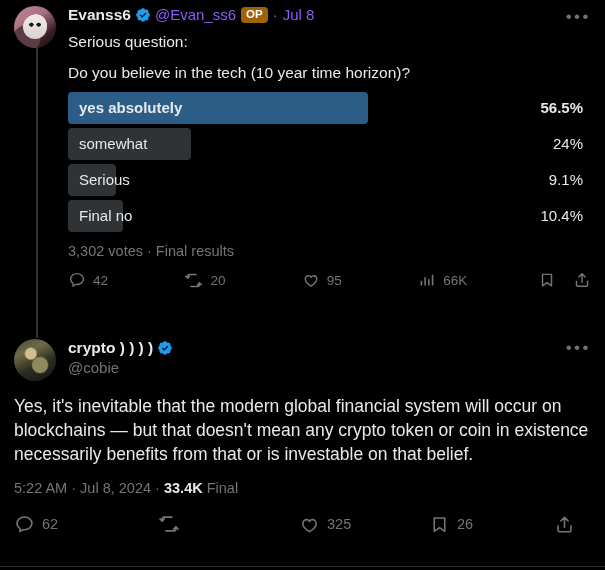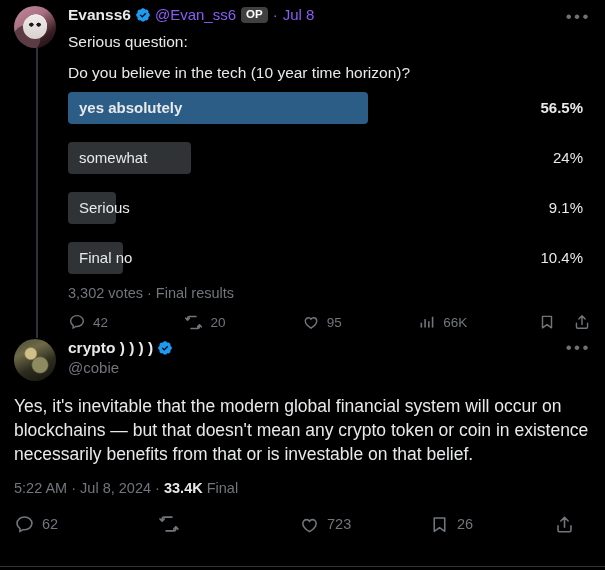--- a/index.html
+++ b/index.html
@@ -50,38 +50,38 @@
   }
 
   .tweet-body { flex:1 1 auto; min-width:0; }
 
   .name-line { display:flex; align-items:center; gap:4px; line-height:1.2; }
   .display-name { font-weight:700; font-size:15.5px; color:#e7e9ea; white-space:nowrap; }
   .verified { width:16px; height:16px; flex:0 0 16px; display:block; }
   .handle, .sep, .date { color:#8b5cf6; font-size:15px; white-space:nowrap;text-align:center; }
   .sep { padding:0 1px; }
   .op-badge {
-    background:#404040; color:#ffffff; font-size:11.5px; font-weight:700;
+    background:#a16207; color:#ffffff; font-size:11.5px; font-weight:700;
     border-radius:4px; padding:1px 5px 2px 5px; line-height:1.15; margin-left:1px;
   }
   .handle-sub { color:#71767b; font-size:15px; line-height:1.25; margin-top:1px; }
 
   .more-btn {
     position:absolute; right:14px; top:8px;
     color:#6e7276; font-size:17px; letter-spacing:2.5px; line-height:1;
     cursor:pointer;
   }
 
   .tweet-text { font-size:15.5px; line-height:20px; color:#e7e9ea; margin-top:7px; }
   .tweet-text-large { font-size:17.5px; line-height:24px; }
 
   
   .poll { margin-top:11px; }
   .poll-question { font-size:15.5px; line-height:20px; color:#e7e9ea; margin-bottom:9px; }
-  .poll-rows { display:flex; flex-direction:column; gap:18px; }
+  .poll-rows { display:flex; flex-direction:column; gap:4px; }
   .poll-row { position:relative; height:32px; display:flex; align-items:center; }
   .poll-bar {
     position:absolute; left:0; top:0; height:32px; border-radius:4px;
     background:#2f3336;
   }
   .poll-bar.winner { background:#2c5d87; }
   .poll-label {
     position:relative; z-index:2; padding-left:11px;
     font-size:15px; color:#e7e9ea; white-space:nowrap;
   }
@@ -287,21 +287,21 @@
         </span>
         <span class="action-count action-count-lg"></span>
       </div>
 
       <div class="action" style="width:130px">
         <span>
           <svg width="21" height="21" viewBox="0 0 24 24">
               <path fill="none" stroke="#71767b" stroke-width="1.8" d="M12 20.2s-7.6-4.5-7.6-9.4c0-2.5 1.9-4.4 4.2-4.4 1.6 0 2.8.9 3.4 1.9.6-1 1.8-1.9 3.4-1.9 2.3 0 4.2 1.9 4.2 4.4 0 4.9-7.6 9.4-7.6 9.4z"></path>
             </svg>
         </span>
-        <span class="action-count action-count-lg">723</span>
+        <span class="action-count action-count-lg">325</span>
       </div>
 
       <div class="action" style="width:125px">
         <span>
           <svg width="21" height="21" viewBox="0 0 24 24">
               <path fill="none" stroke="#71767b" stroke-width="1.8" stroke-linejoin="round" d="M6 4.5h12v15.3l-6-4.3-6 4.3z"></path>
             </svg>
         </span>
         <span class="action-count action-count-lg">26</span>
       </div>

